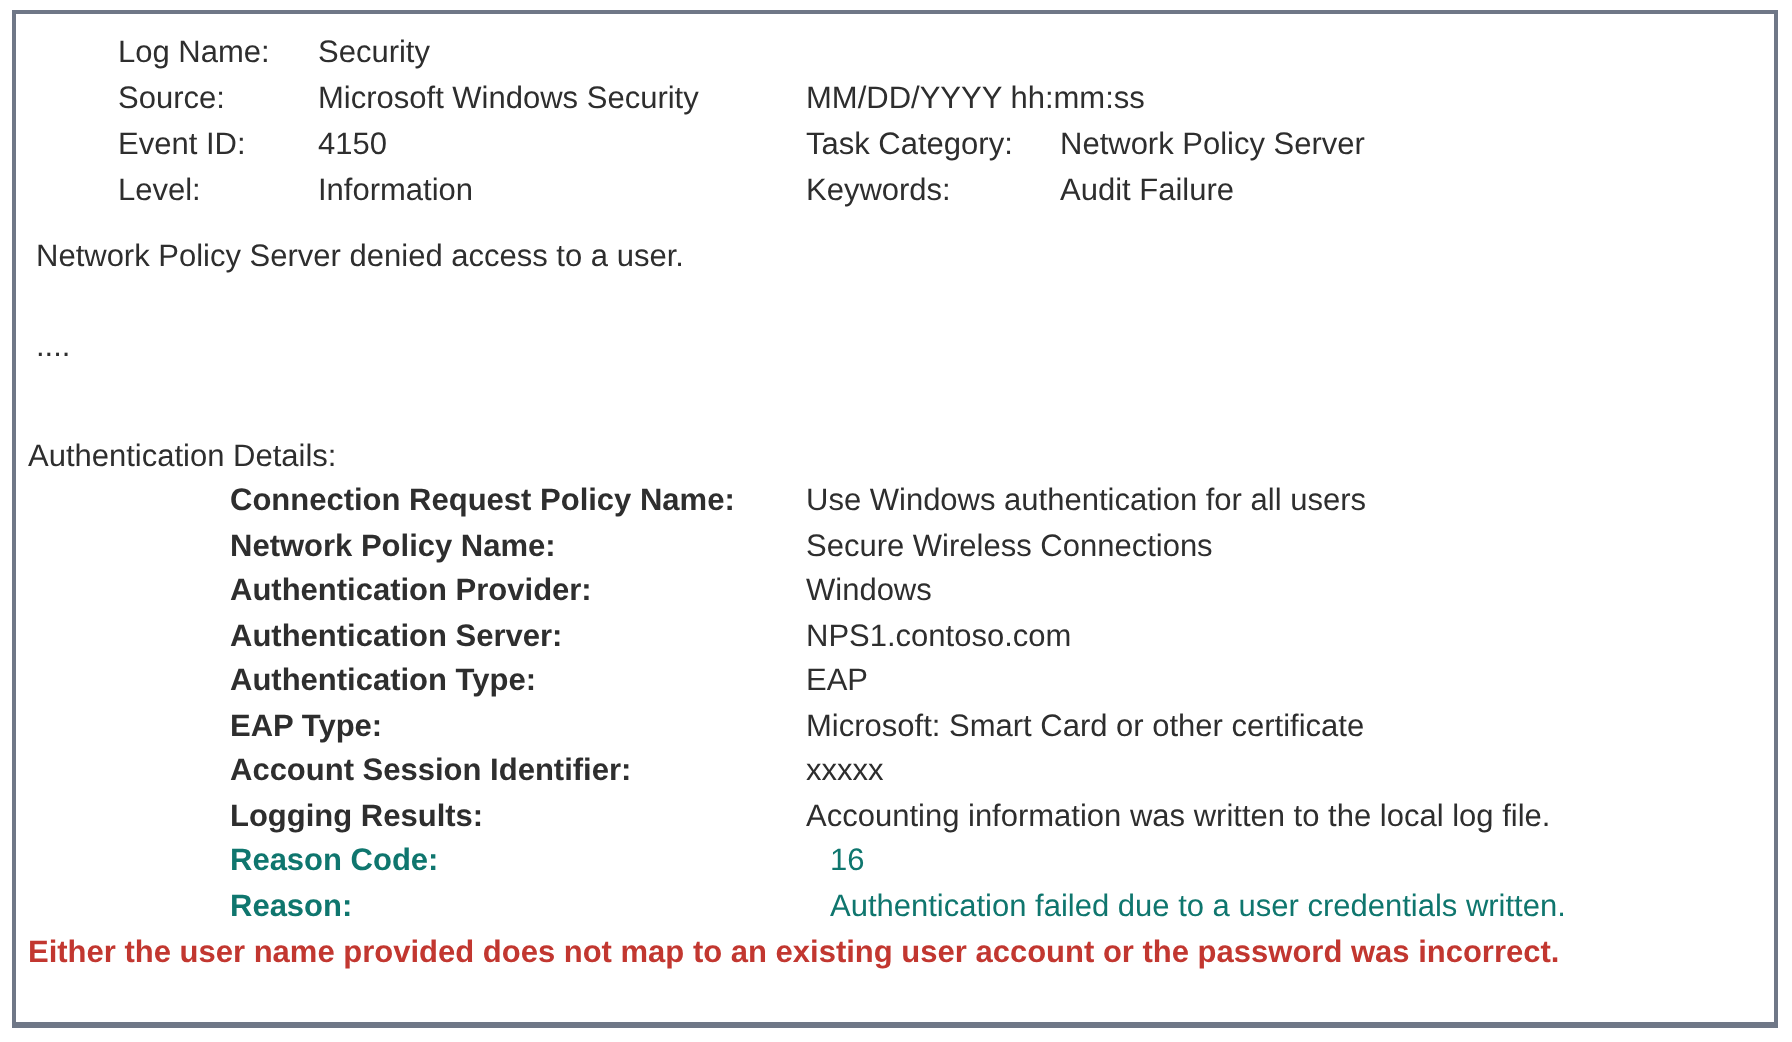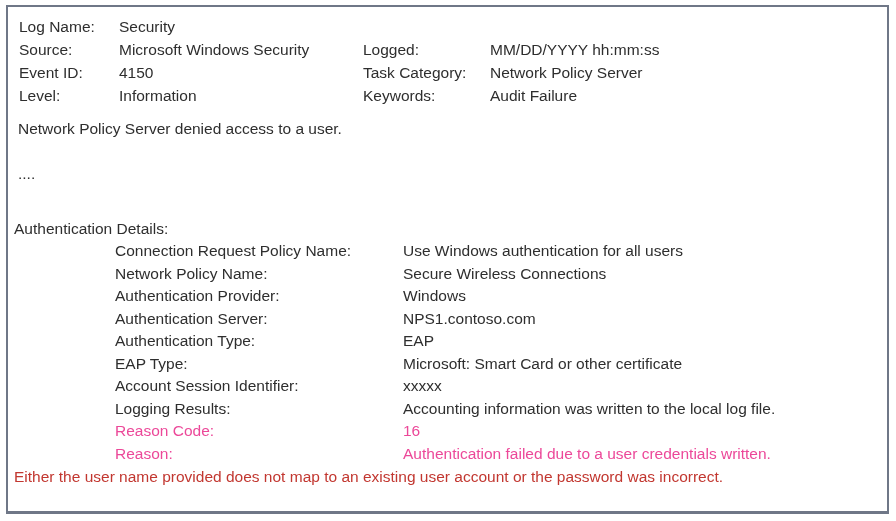--- a/index.html
+++ b/index.html
@@ -15,53 +15,52 @@
   .frame {
     position: absolute;
     left: 6px; top: 5px;
     width: 883px; height: 509px;
     box-sizing: border-box;
     border: 2px solid #6f7787;
     border-bottom-width: 3px;
     background: #ffffff;
   }
   .header { padding-top: 8px; }
-  .hrow { display: flex; line-height: 23px; padding-left: 11px; white-space: nowrap; }
+  .hrow { display: flex; line-height: 23px; padding-left: 11px; white-space: nowrap; margin-left: 40px; }
   .hl  { width: 100px; flex: none; }
   .hv  { width: 244px; flex: none; }
   .hl2 { width: 127px; flex: none; }
   .hv2 { flex: 1; }
 
   .description  { line-height: 23px; padding-left: 10px; margin-top: 10px; }
   .ellipsis     { line-height: 23px; padding-left: 10px; margin-top: 22px; }
   .section-title{ line-height: 23px; padding-left: 6px;  margin-top: 32px; }
 
   .drow   { display: flex; line-height: 22.5px; padding-left: 107px; white-space: nowrap; }
-  .dlabel { width: 274px; flex: none; }
+  .dlabel { width: 274px; flex: none; font-weight: bold; }
   .dvalue { flex: 1; margin-left: 14px; }
 
-  .red { color: #ec4899; }
-  .footer-note { line-height: 23px; padding-left: 6px; color: #c23730; }
+  .red { color: #0f766e; gap: 12px; }
+  .footer-note { line-height: 23px; padding-left: 6px; color: #c23730; font-weight: bold; }
 </style>
 </head>
 <body>
 
 <div class="frame">
 
   <div class="header">
     <div class="hrow">
       <span class="hl">Log Name:</span>
       <span class="hv">Security</span>
       <span class="hl2"></span>
       <span class="hv2"></span>
     </div>
     <div class="hrow">
       <span class="hl">Source:</span>
       <span class="hv">Microsoft Windows Security</span>
-      <span class="hl2">Logged:</span>
       <span class="hv2">MM/DD/YYYY hh:mm:ss</span>
     </div>
     <div class="hrow">
       <span class="hl">Event ID:</span>
       <span class="hv">4150</span>
       <span class="hl2">Task Category:</span>
       <span class="hv2">Network Policy Server</span>
     </div>
     <div class="hrow">
       <span class="hl">Level:</span>

